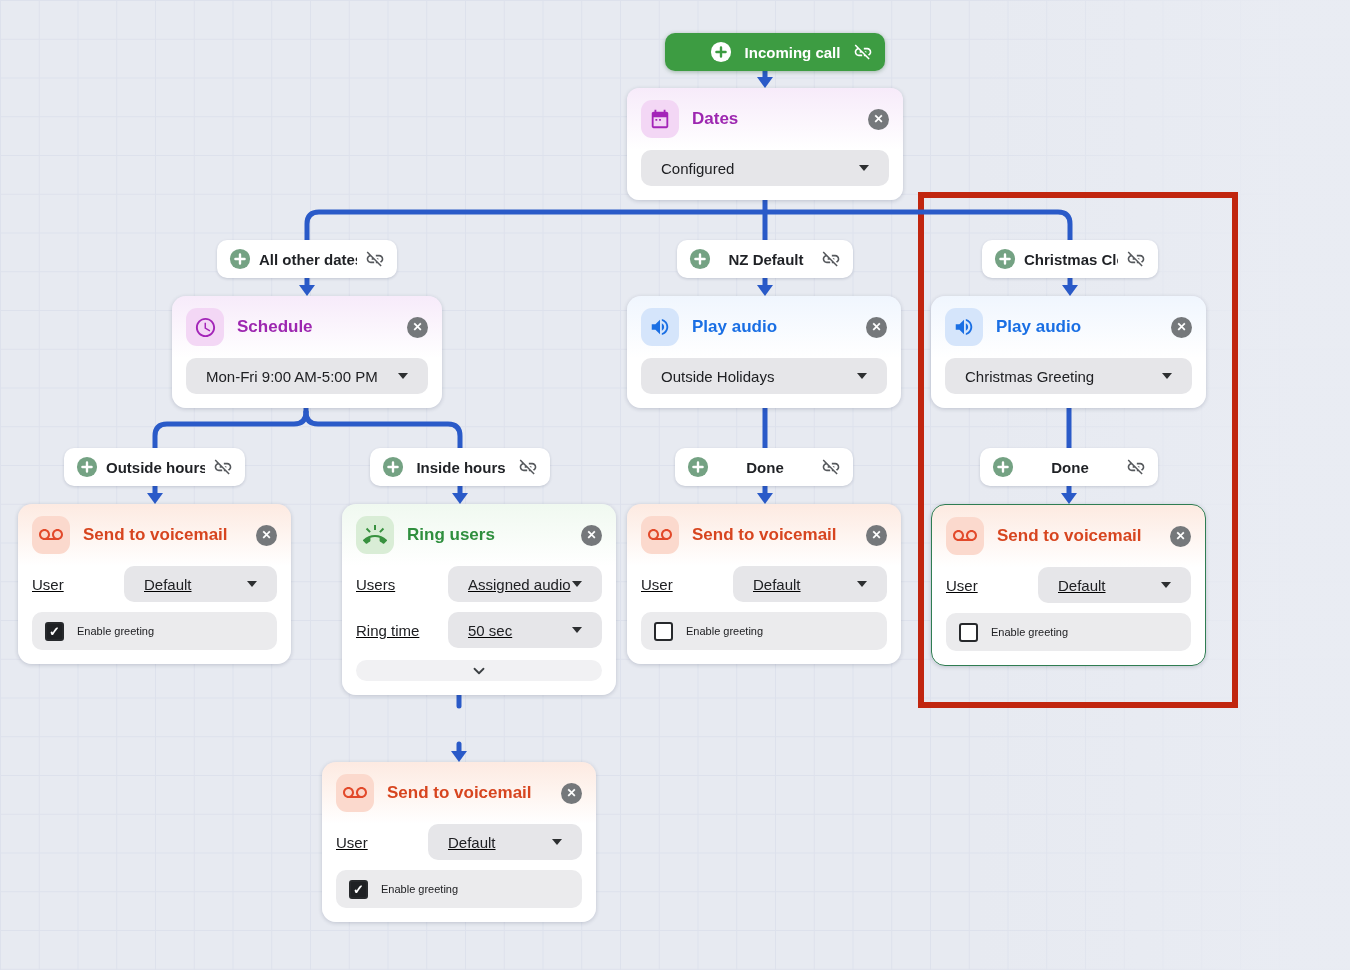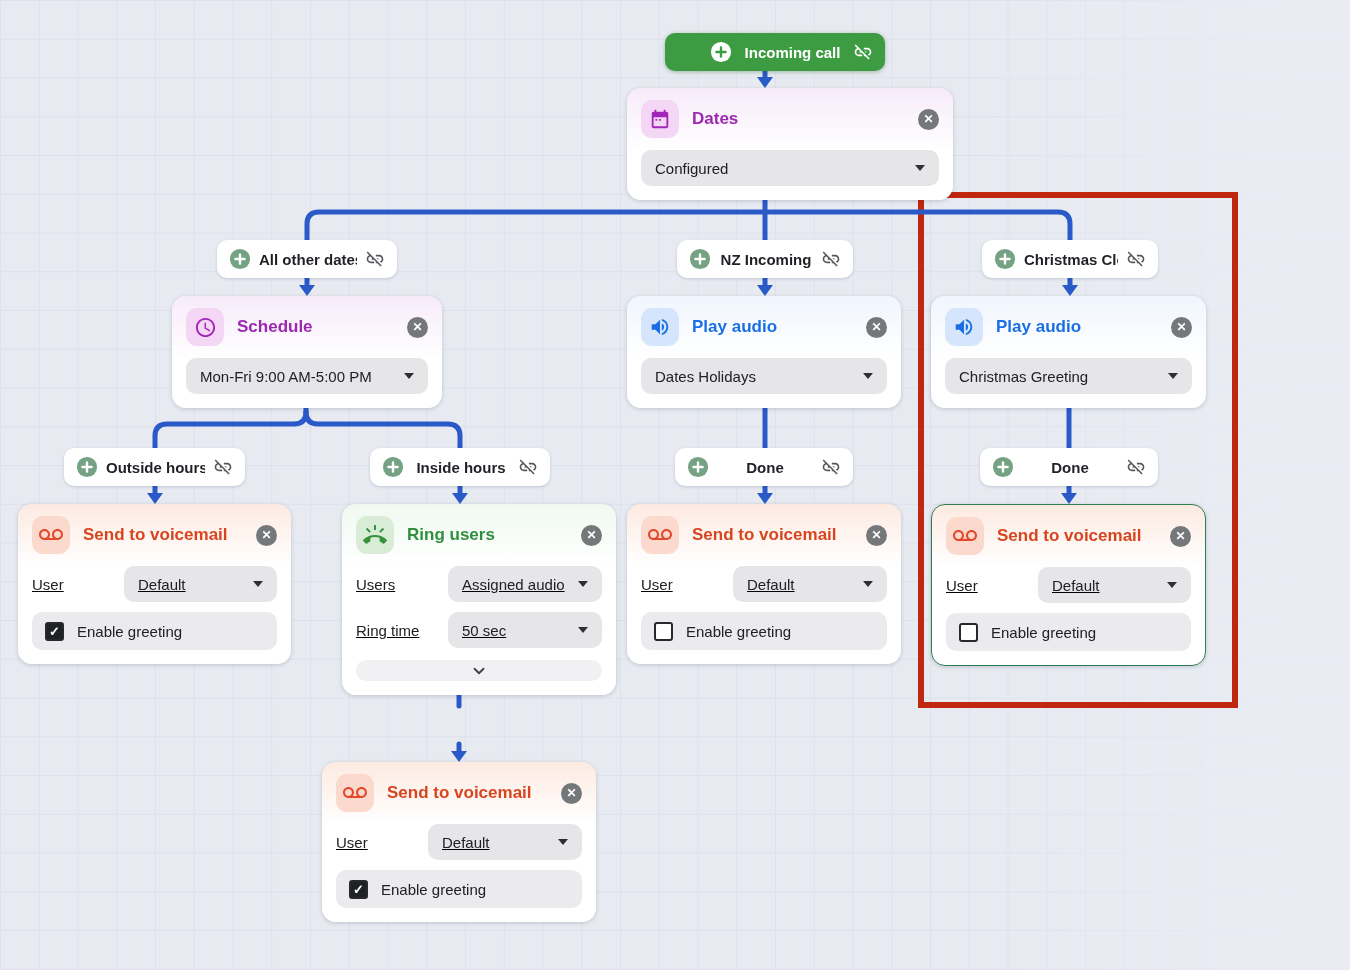--- a/index.html
+++ b/index.html
@@ -53,35 +53,35 @@
   .node.audio { --tint:#f0f6fe; }
   .node.audio .node-icon { background:#d5e5fb; color:#1a6fe4; }
   .node.audio .node-title { color:#1a6fe4; }
   .node.ring { --tint:#f0f9f0; }
   .node.ring .node-icon { background:#d9edd6; color:#38913f; }
   .node.ring .node-title { color:#2f8f3e; }
   .node.vm { --tint:#fdeae1; }
   .node.vm .node-icon { background:#fbd9cd; color:#e2492a; }
   .node.vm .node-title { color:#d7451f; }
   .dropdown { height:36px; background:#e6e6e9; border-radius:10px; display:flex;
-    align-items:center; justify-content:space-between; padding:0 14px; cursor:pointer; }
+    align-items:center; justify-content:space-between; padding:0 20px; cursor:pointer; }
   .dropdown .dd-value { font-size:15px; color:#202124; white-space:nowrap; }
   .caret { width:0; height:0; border-left:5.5px solid transparent;
     border-right:5.5px solid transparent; border-top:6.5px solid #2d2f31; }
   .field-row { display:flex; align-items:center; margin-top:10px;text-decoration:underline; }
   .field-row:first-of-type { margin-top:0; }
   .field-label { flex:0 0 92px; font-size:15px; color:#202124; }
   .field-row .dropdown { flex:1; }
   .check-row { margin-top:10px; height:38px; background:#ebebed; border-radius:10px;
     display:flex; align-items:center; gap:13px; padding:0 13px; cursor:pointer; }
   .checkbox { width:19px; height:19px; border:2.2px solid #27292c; border-radius:3px;
     background:#fff; display:flex; align-items:center; justify-content:center;
     font-size:13px; font-weight:700; color:transparent; }
   .checkbox.checked { background:#1f2124; color:#fff; }
-  .check-label { font-size:15px; color:#202124; }
+  .check-label { font-size:11px; color:#202124; }
   .expand-bar { margin-top:12px; height:21px; background:#f1f1f3; border-radius:11px;
     display:flex; align-items:center; justify-content:center; cursor:pointer; color:#3c4043; }
 </style>
 </head>
 <body>
 
 <div id="canvas">
 
   <div class="highlight-rect"></div>
 
@@ -144,21 +144,21 @@
       </span>
   </div>
 
   <div class="pill" style="left:677px; top:240px; width:176px;">
     <span class="plus">
         <svg viewBox="0 0 24 24" width="22" height="22">
           <circle cx="12" cy="12" r="11"></circle>
           <path d="M12 7v10M7 12h10" fill="none" stroke-width="2.6" stroke-linecap="round"></path>
         </svg>
       </span>
-    <span class="pill-label">NZ Incoming</span>
+    <span class="pill-label">NZ Default</span>
     <span class="linkoff">
         <svg viewBox="0 0 24 24" width="20" height="20" fill="currentColor">
           <path d="M17 7h-4v1.9h4c1.71 0 3.1 1.39 3.1 3.1 0 1.43-.98 2.63-2.31 2.98l1.46 1.46C20.88 15.61 22 13.95 22 12c0-2.76-2.24-5-5-5zm-1 4h-2.19l2 2H16zM2 4.27l3.11 3.11C3.29 8.12 2 9.91 2 12c0 2.76 2.24 5 5 5h4v-1.9H7c-1.71 0-3.1-1.39-3.1-3.1 0-1.59 1.21-2.9 2.76-3.08L8.73 11H8v2h2.73L13 15.27V17h1.73l4.01 4L20 19.74 3.27 3 2 4.27z"></path>
         </svg>
       </span>
   </div>
 
   <div class="pill" style="left:982px; top:240px; width:176px;">
     <span class="plus">
         <svg viewBox="0 0 24 24" width="22" height="22">
@@ -228,21 +228,21 @@
       </span>
     <span class="pill-label">Done</span>
     <span class="linkoff">
         <svg viewBox="0 0 24 24" width="20" height="20" fill="currentColor">
           <path d="M17 7h-4v1.9h4c1.71 0 3.1 1.39 3.1 3.1 0 1.43-.98 2.63-2.31 2.98l1.46 1.46C20.88 15.61 22 13.95 22 12c0-2.76-2.24-5-5-5zm-1 4h-2.19l2 2H16zM2 4.27l3.11 3.11C3.29 8.12 2 9.91 2 12c0 2.76 2.24 5 5 5h4v-1.9H7c-1.71 0-3.1-1.39-3.1-3.1 0-1.59 1.21-2.9 2.76-3.08L8.73 11H8v2h2.73L13 15.27V17h1.73l4.01 4L20 19.74 3.27 3 2 4.27z"></path>
         </svg>
       </span>
   </div>
 
 
-  <div class="node dates" style="left:627px; top:88px; width:326px;">
+  <div class="node dates" style="left:627px; top:88px; width:276px;border-radius:12px;">
     <div class="node-head">
       <span class="node-icon">
           <svg viewBox="0 0 24 24" width="22" height="22" fill="currentColor">
             <path d="M19 4h-1V2h-2v2H8V2H6v2H5c-1.11 0-2 .9-2 2v14c0 1.1.89 2 2 2h14c1.1 0 2-.9 2-2V6c0-1.1-.9-2-2-2zm0 16H5V10h14v10zM9 14H7v-2h2v2zm4 0h-2v-2h2v2z"></path>
           </svg>
         </span>
       <span class="node-title">Dates</span>
       <span class="close-btn">✕</span>
     </div>
     <div class="dropdown">
@@ -271,21 +271,21 @@
     <div class="node-head">
       <span class="node-icon">
           <svg viewBox="0 0 24 24" width="22" height="22" fill="currentColor">
             <path d="M3 9v6h4l5 5V4L7 9H3zm13.5 3c0-1.77-1.02-3.29-2.5-4.03v8.05c1.48-.73 2.5-2.25 2.5-4.02zM14 3.23v2.06c2.89.86 5 3.54 5 6.71s-2.11 5.85-5 6.71v2.06c4.01-.91 7-4.49 7-8.77s-2.99-7.86-7-8.77z"></path>
           </svg>
         </span>
       <span class="node-title">Play audio</span>
       <span class="close-btn">✕</span>
     </div>
     <div class="dropdown">
-      <span class="dd-value">Dates Holidays</span>
+      <span class="dd-value">Outside Holidays</span>
       <span class="caret"></span>
     </div>
   </div>
 
   <div class="node audio" style="left:931px; top:296px; width:275px;">
     <div class="node-head">
       <span class="node-icon">
           <svg viewBox="0 0 24 24" width="22" height="22" fill="currentColor">
             <path d="M3 9v6h4l5 5V4L7 9H3zm13.5 3c0-1.77-1.02-3.29-2.5-4.03v8.05c1.48-.73 2.5-2.25 2.5-4.02zM14 3.23v2.06c2.89.86 5 3.54 5 6.71s-2.11 5.85-5 6.71v2.06c4.01-.91 7-4.49 7-8.77s-2.99-7.86-7-8.77z"></path>
           </svg>

